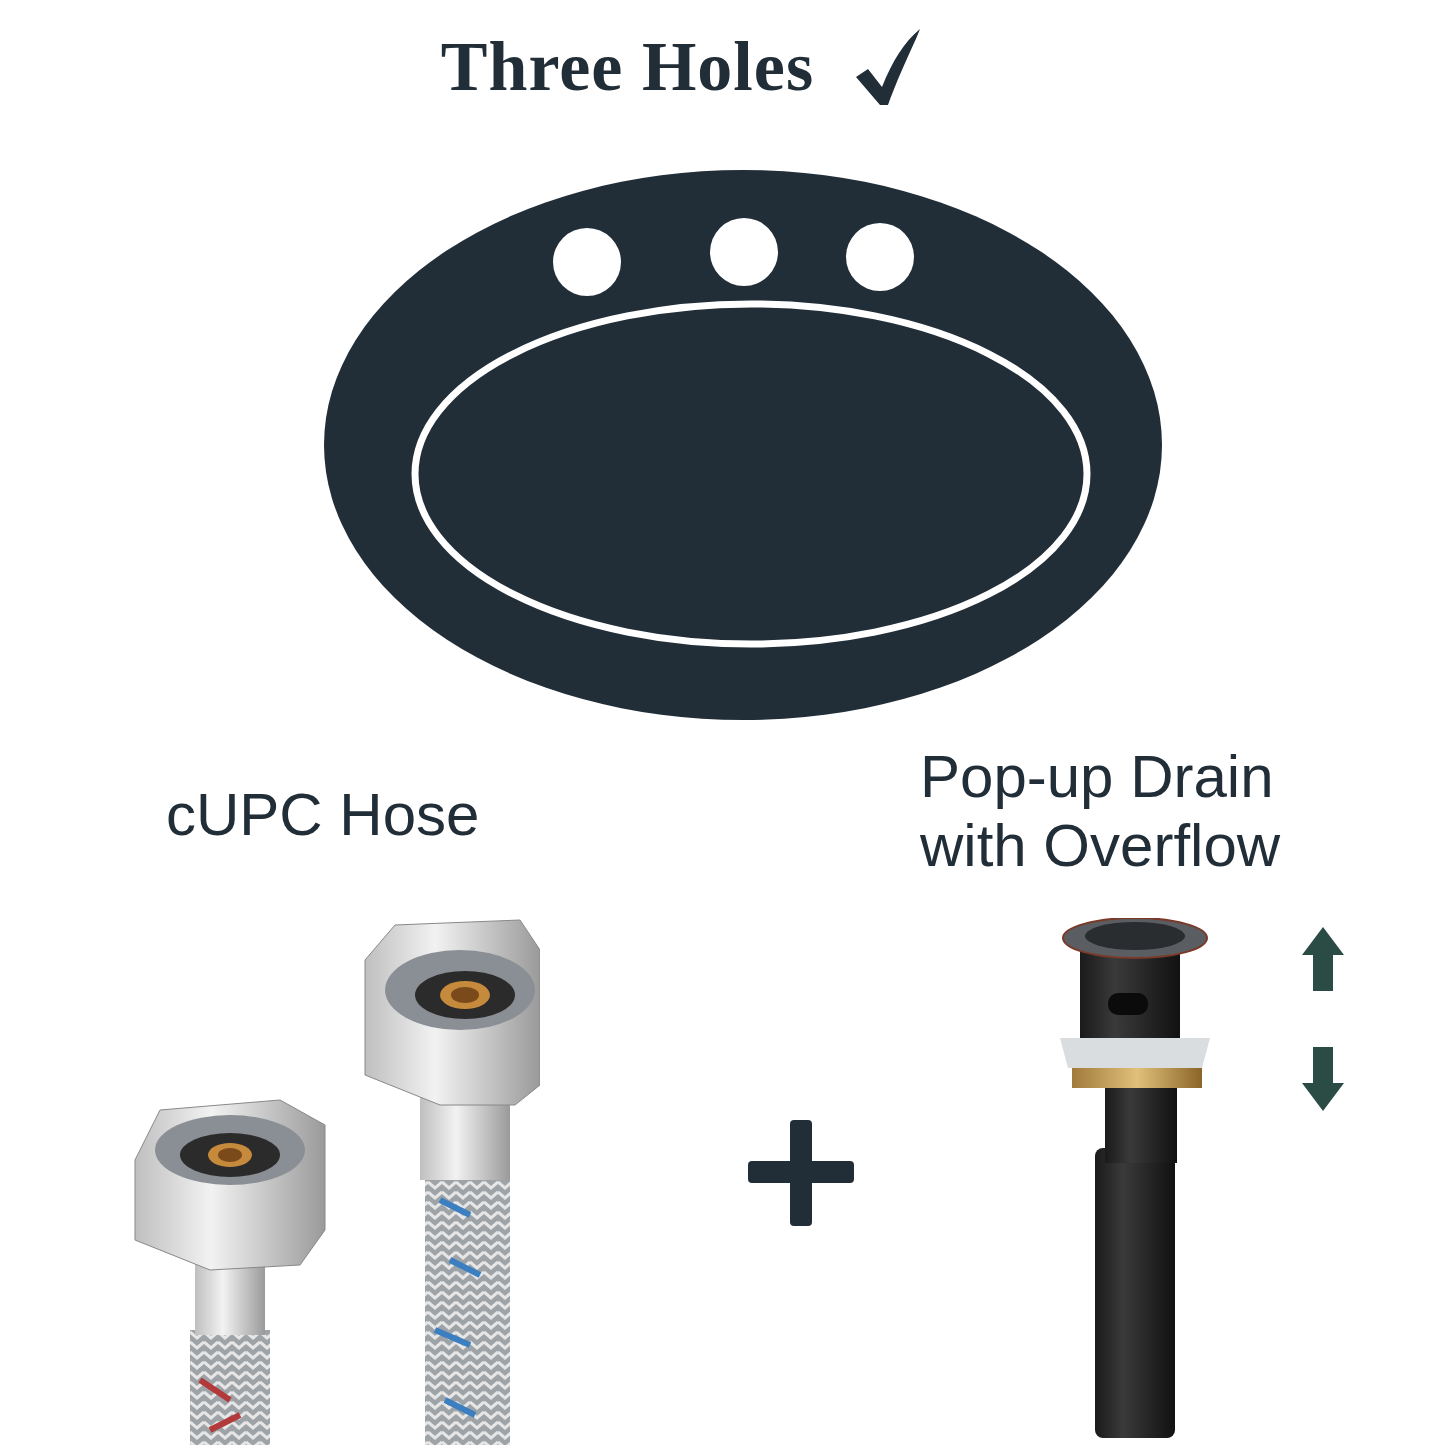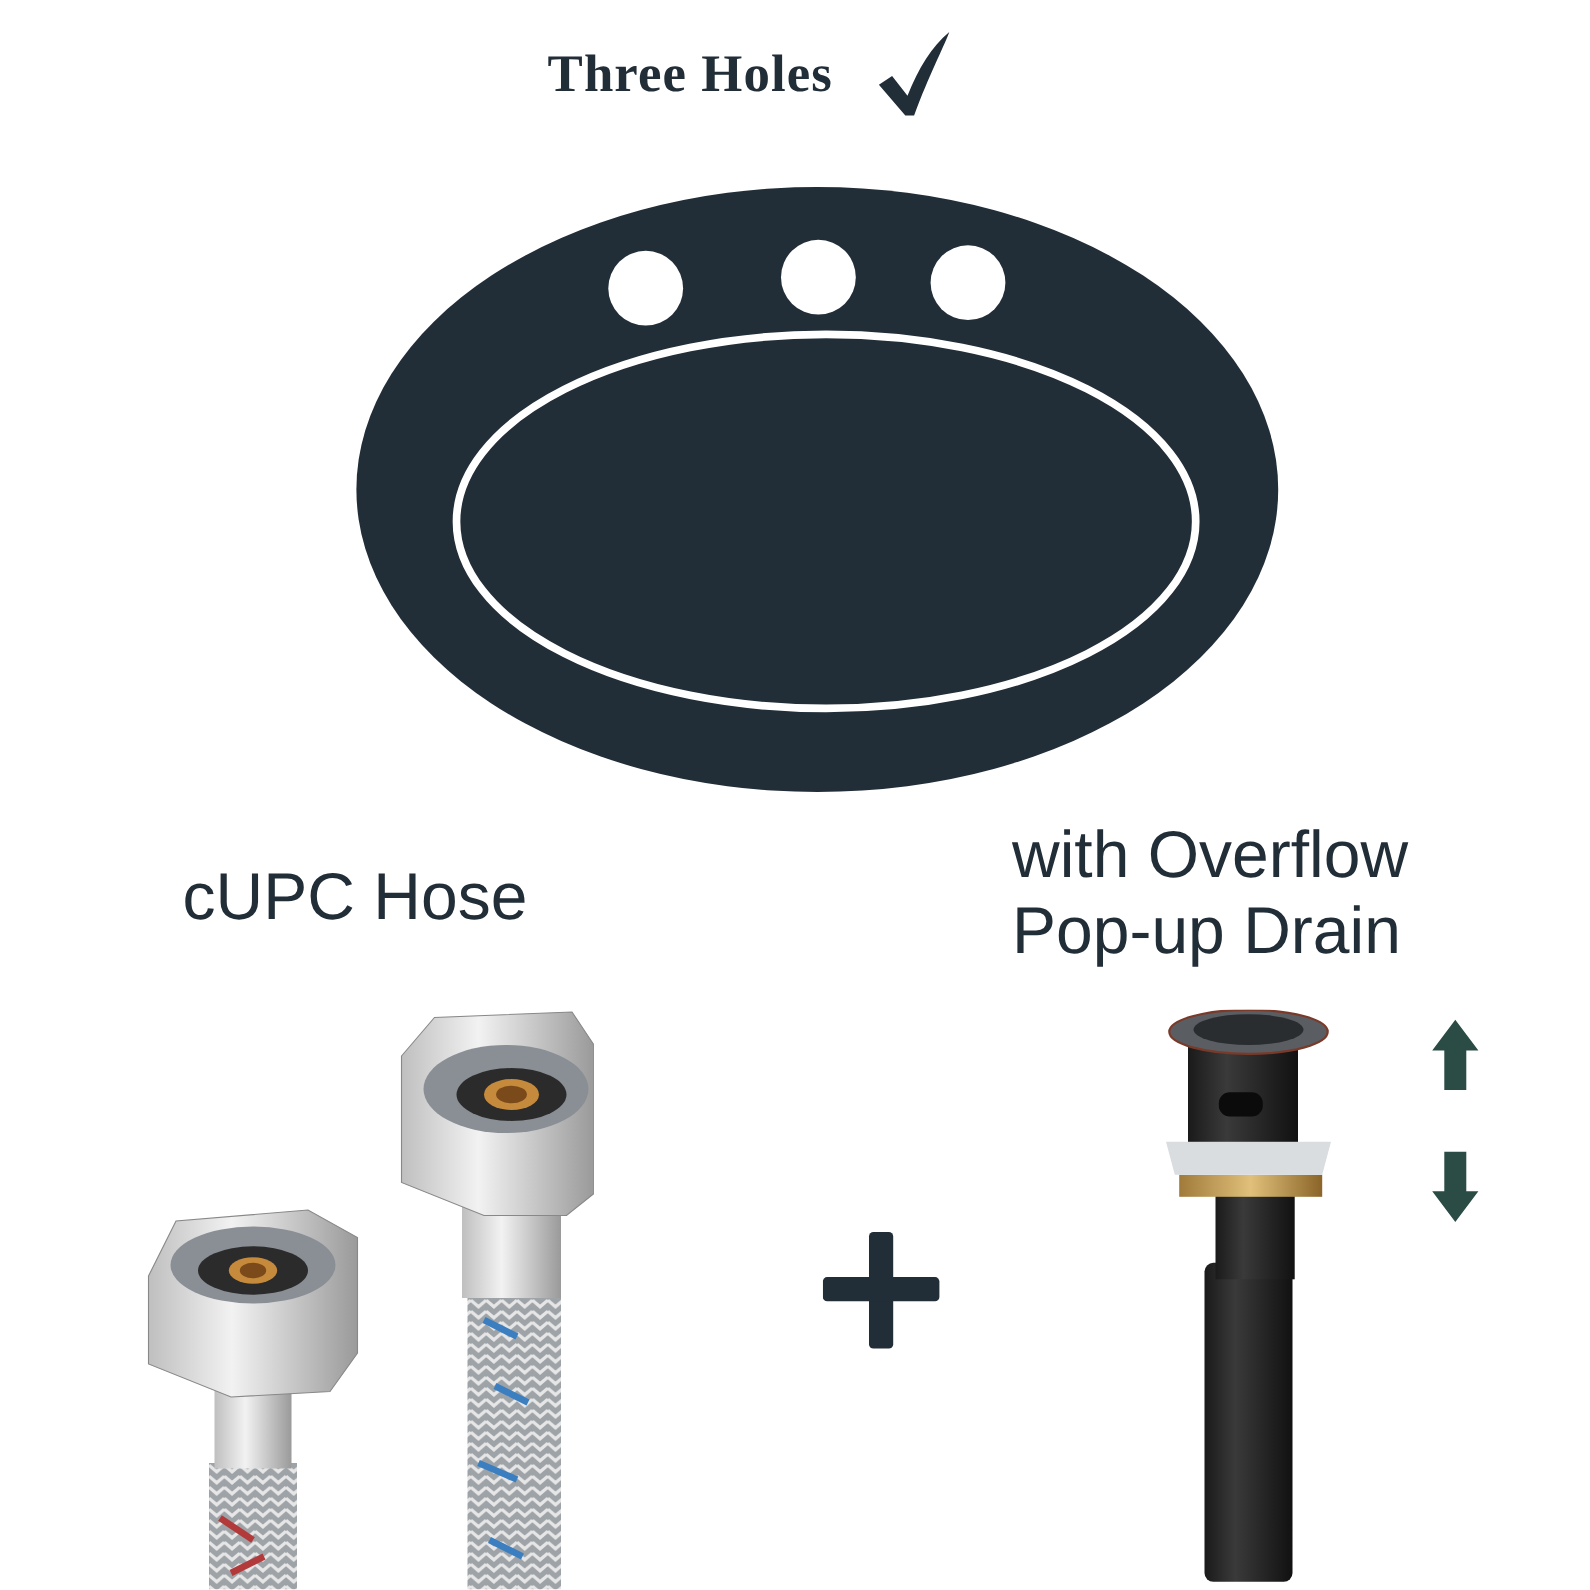--- a/index.html
+++ b/index.html
@@ -1,20 +1,20 @@
 <!DOCTYPE html>
 <html><head>
 <meta charset="utf-8">
 <style>
   html, body { margin:0; padding:0; background:#ffffff; }
   body { width:1445px; height:1445px; position:relative; overflow:hidden;
          font-family:"Liberation Sans", sans-serif; color:#212d37; }
   .abs { position:absolute; }
   .title { left:0; width:1445px; top:22px; height:90px; display:flex; justify-content:center; align-items:center; gap:40px; }
-  .title-text { font-family:"Liberation Serif", "DejaVu Serif", serif; font-weight:bold; font-size:48px; letter-spacing:1px; color:#212d37; transform:translateX(-40px); }
+  .title-text { font-family:"Liberation Serif", "DejaVu Serif", serif; font-weight:bold; font-size:70px; letter-spacing:1px; color:#212d37; transform:translateX(-40px); }
   .check { width:70px; height:80px; transform:translateX(-40px); }
   .label { font-size:60px; color:#212d37; line-height:1.15; }
   .hose-label { left:166px; top:780px;text-align:right; }
   .drain-label { left:920px; top:742px; text-align:left; }
   svg { display:block; }
 </style>
 </head>
 <body>
 
 <div class="abs title">
@@ -27,22 +27,22 @@
 <svg class="abs" style="left:320px;top:160px" width="850" height="570">
   <ellipse cx="423" cy="285" rx="419" ry="275" fill="#212d37"></ellipse>
   <ellipse cx="267" cy="102" rx="34" ry="34" fill="#ffffff"></ellipse>
   <ellipse cx="424" cy="92" rx="34" ry="34" fill="#ffffff"></ellipse>
   <ellipse cx="560" cy="97" rx="34" ry="34" fill="#ffffff"></ellipse>
   <ellipse cx="431" cy="314" rx="336" ry="170" fill="none" stroke="#ffffff" stroke-width="7"></ellipse>
 </svg>
 
 <div class="abs label hose-label">cUPC Hose</div>
 <div class="abs label drain-label">
+  <div>Pop-up Drain</div>
   <div>with Overflow</div>
-  <div>Pop-up Drain</div>
 </div>
 
 <svg class="abs" style="left:120px;top:910px" width="420" height="535">
   <defs>
     <linearGradient id="metal" x1="0" x2="1">
       <stop offset="0" stop-color="#bfbfbf"></stop>
         <stop offset="0.4" stop-color="#f2f2f2"></stop>
         <stop offset="1" stop-color="#9a9a9a"></stop>
     </linearGradient>
     <pattern id="braid" width="14" height="10" patternUnits="userSpaceOnUse">

